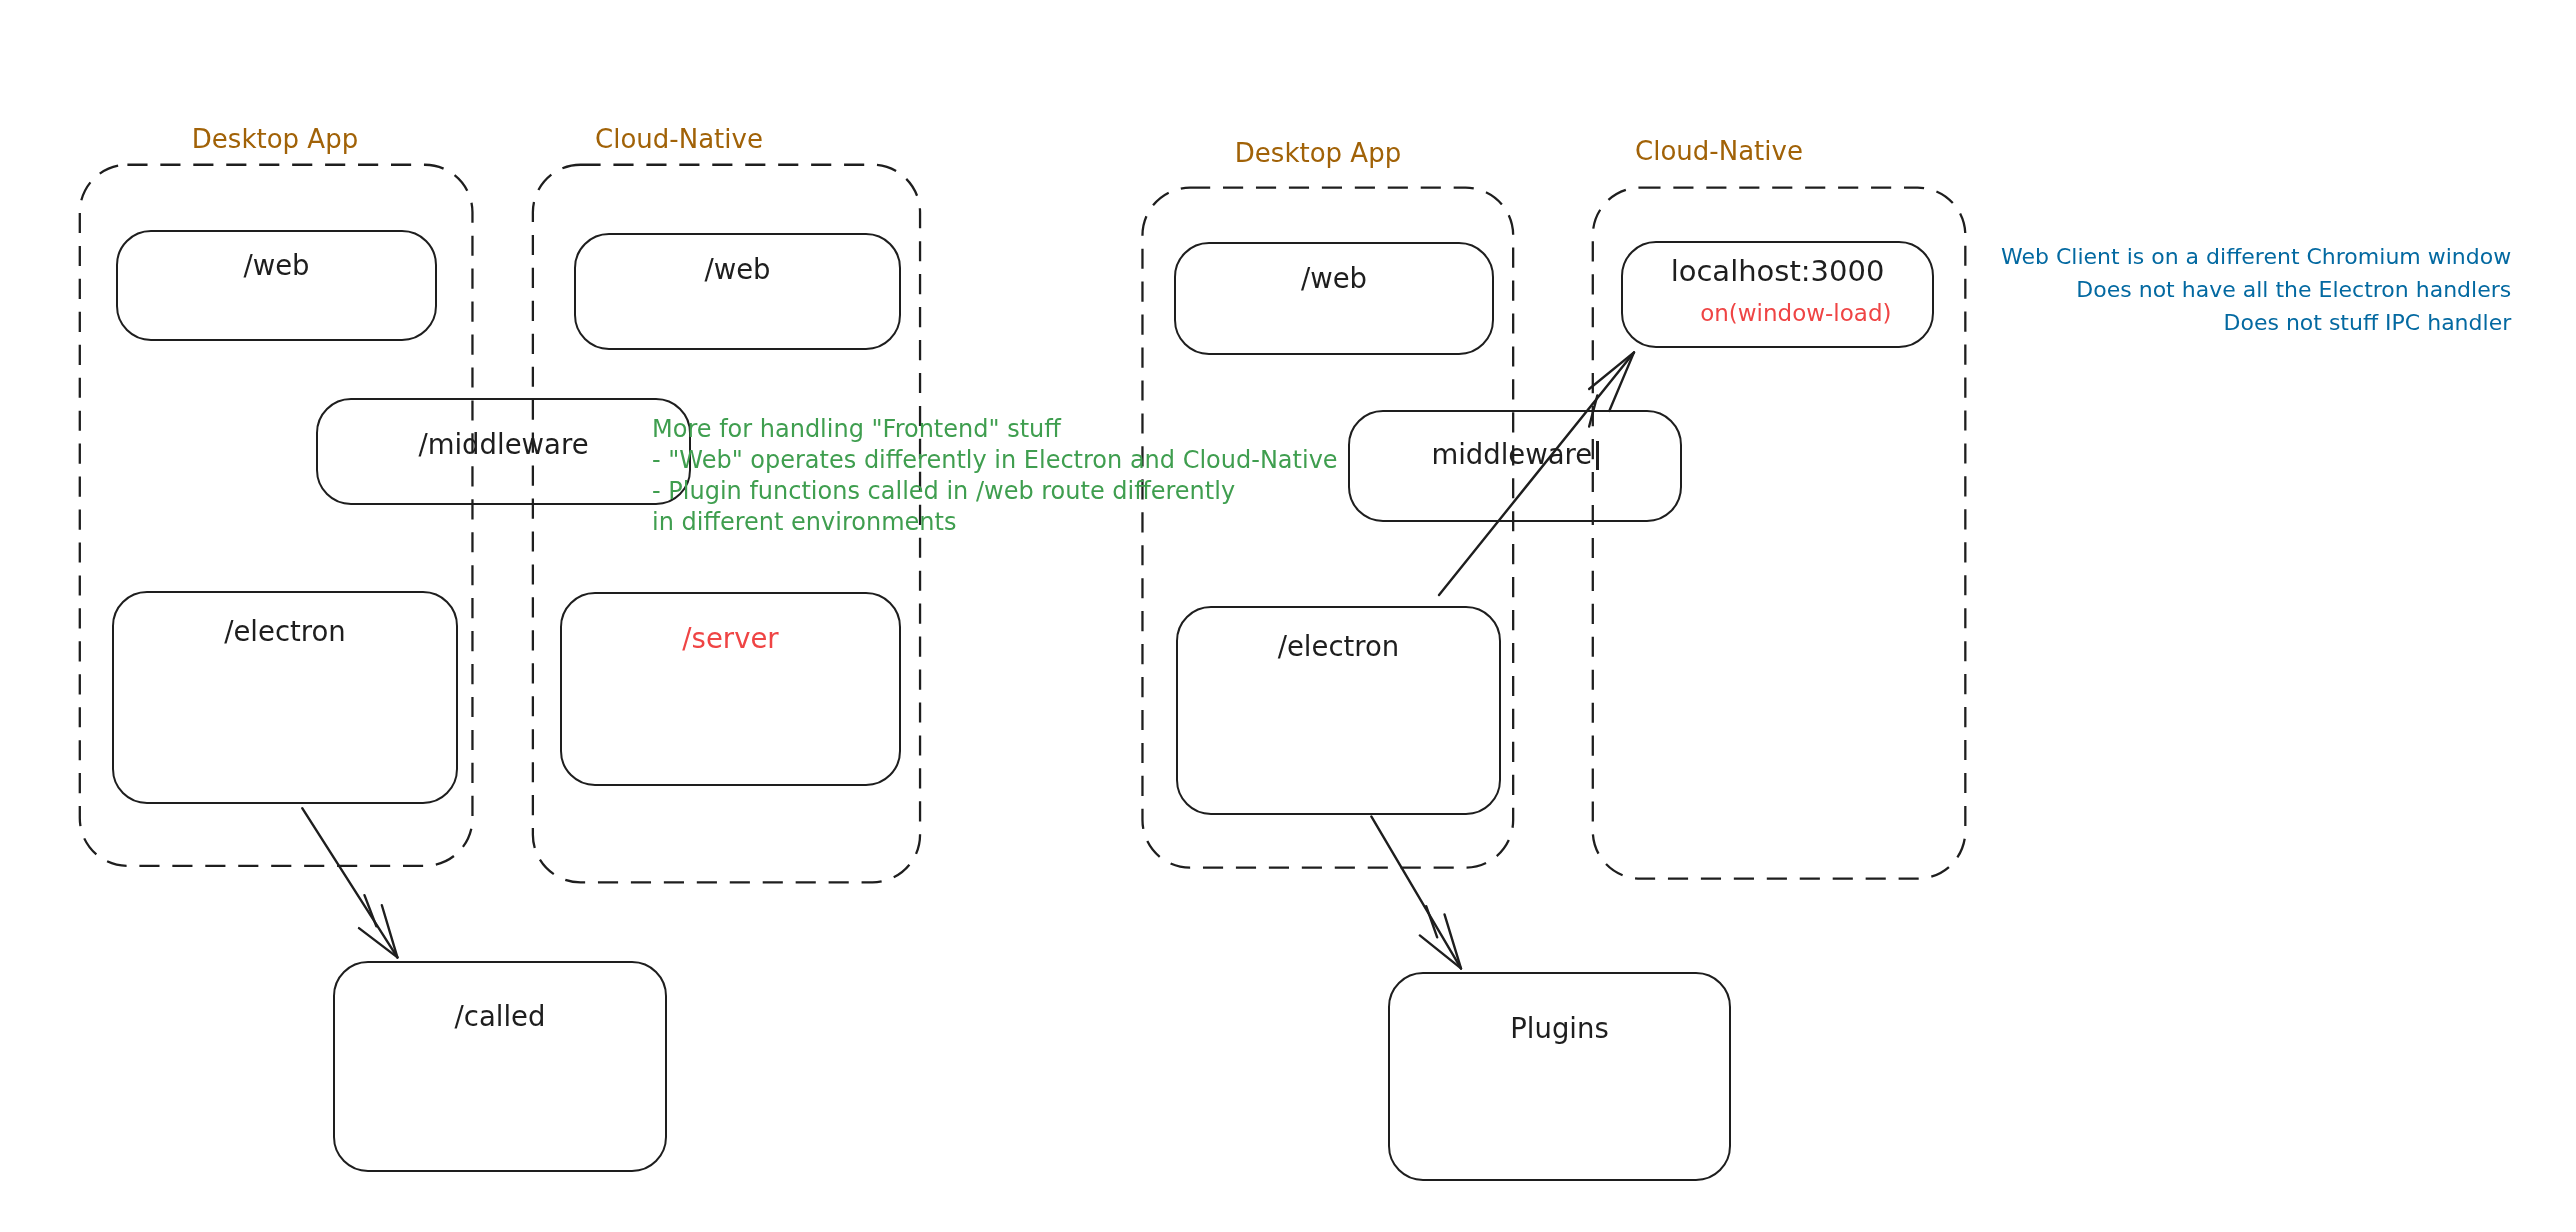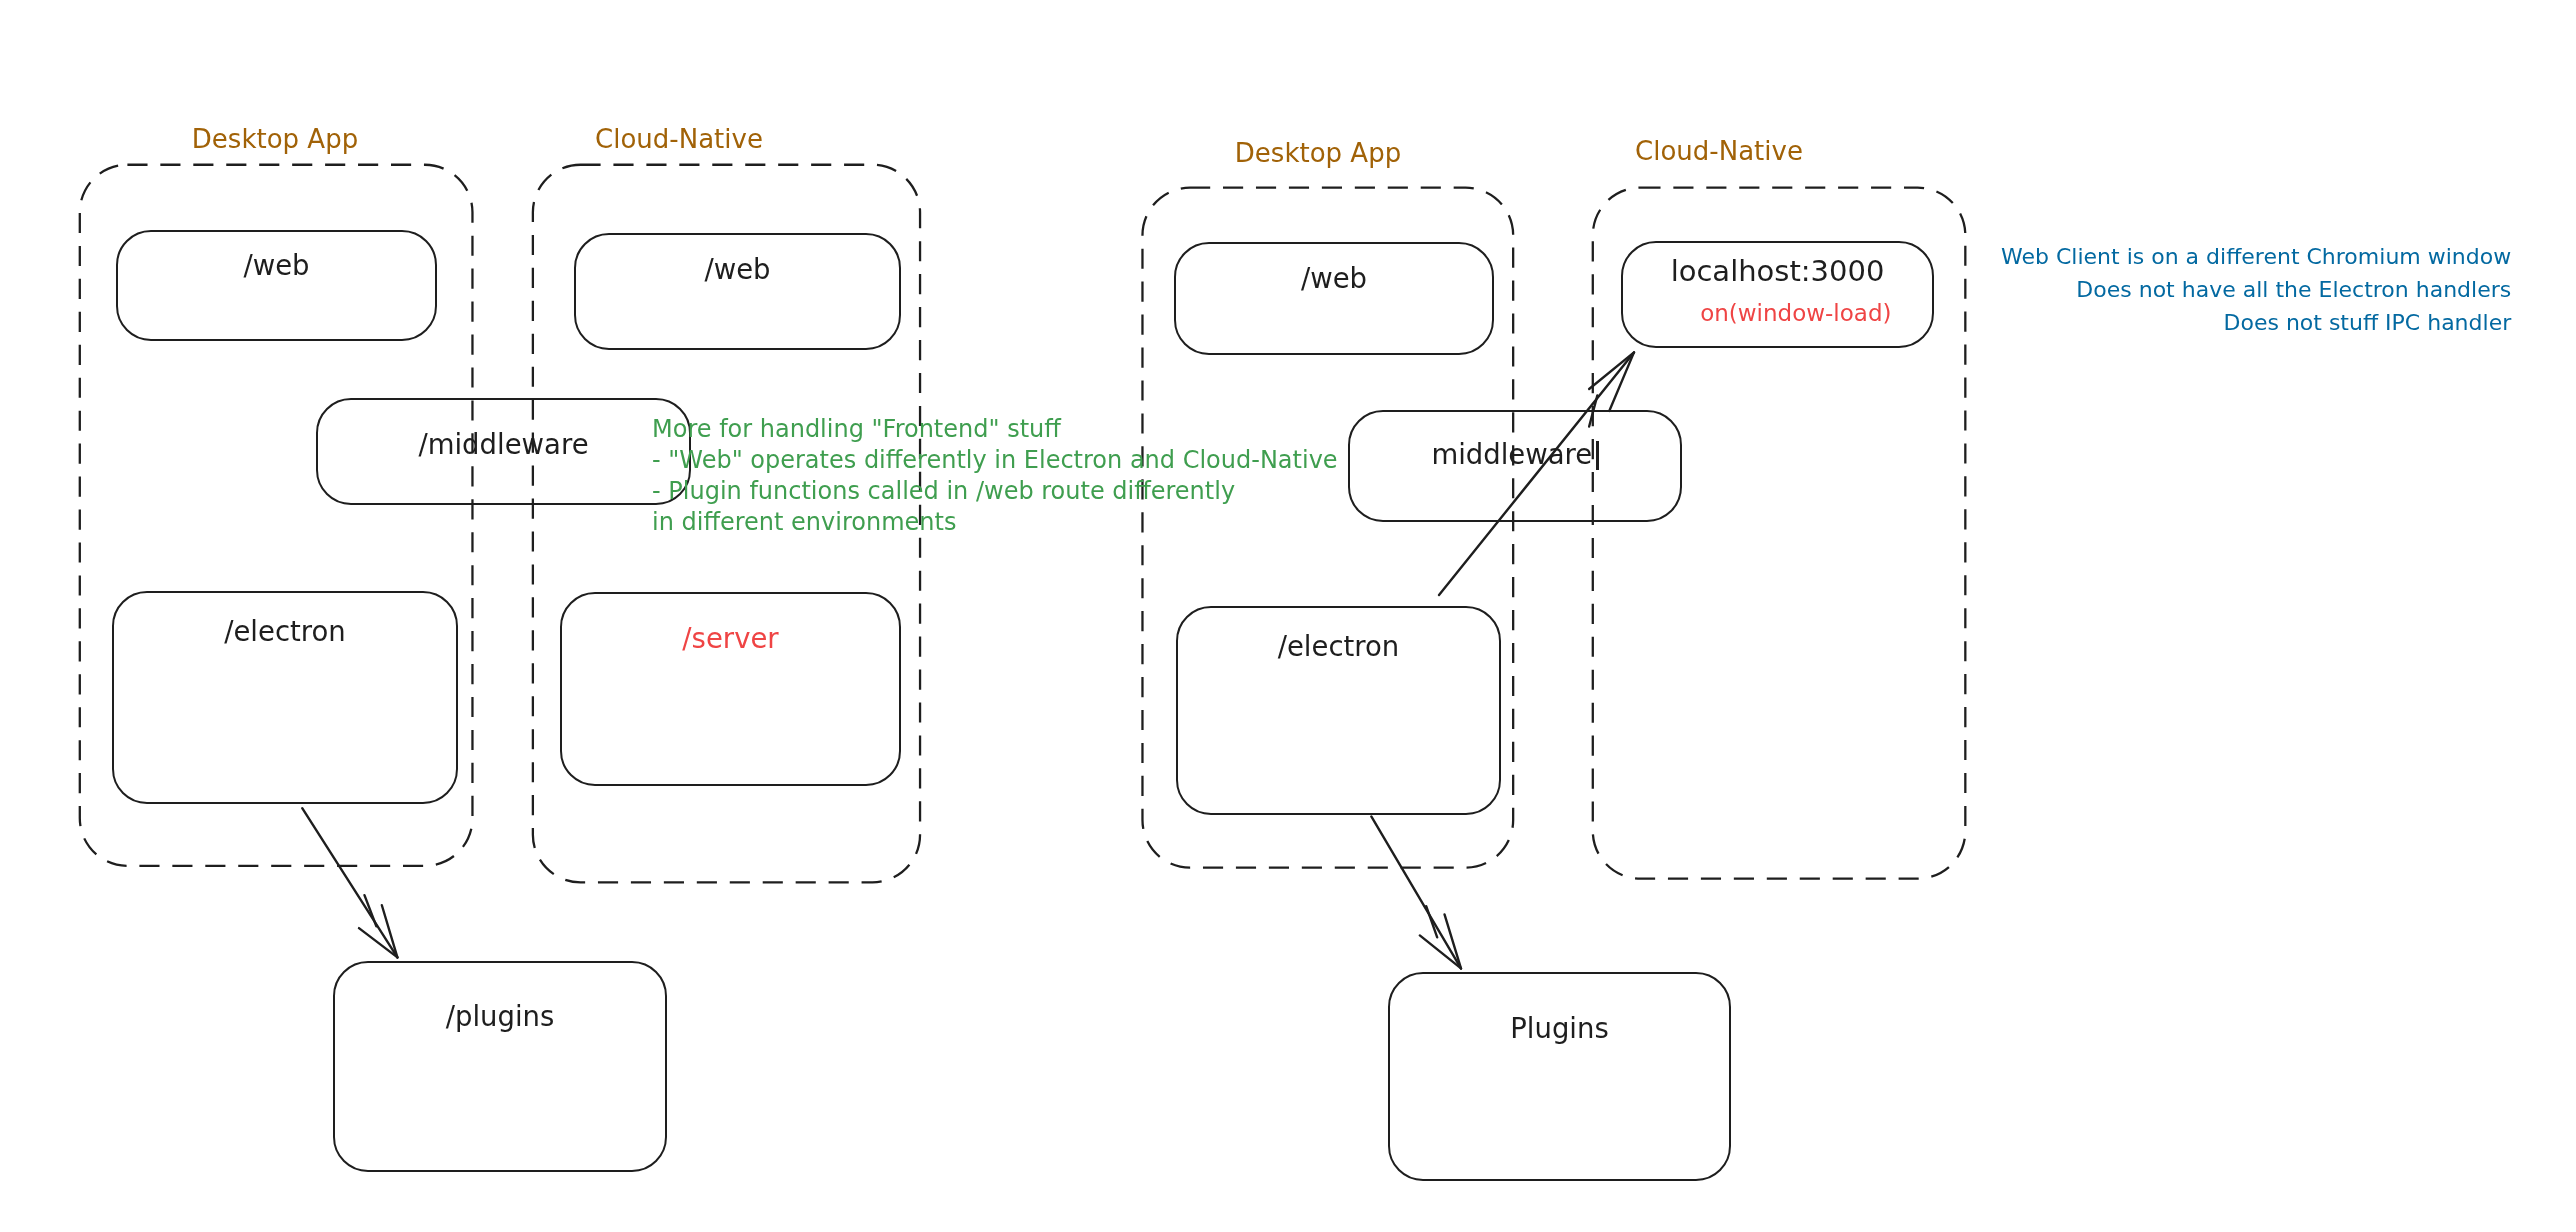--- a/index.html
+++ b/index.html
@@ -64,21 +64,21 @@
   <div class="box" style="left:112px;top:591px;width:346px;height:213px;">
     <div class="box-label" style="top:22px;">/electron</div>
   </div>
   <div class="box" style="left:574px;top:233px;width:327px;height:117px;">
     <div class="box-label" style="top:18.3px;">/web</div>
   </div>
   <div class="box" style="left:560px;top:592px;width:341px;height:194px;">
     <div class="box-label label-red" style="top:27.5px;">/server</div>
   </div>
   <div class="box" style="left:333px;top:961px;width:334px;height:211px;">
-    <div class="box-label" style="top:37px;">/plugins</div>
+    <div class="box-label" style="top:37px;">/called</div>
   </div>
 
   <div class="box" style="left:1174px;top:242px;width:320px;height:113px;">
     <div class="box-label" style="top:18.3px;">/web</div>
   </div>
   <div class="box" style="left:1348px;top:410px;width:334px;height:112px;">
     <div class="box-label" style="top:26px;"><span>middleware</span><span class="cursor"></span></div>
   </div>
   <div class="box" style="left:1176px;top:606px;width:325px;height:209px;">
     <div class="box-label" style="top:22px;">/electron</div>

